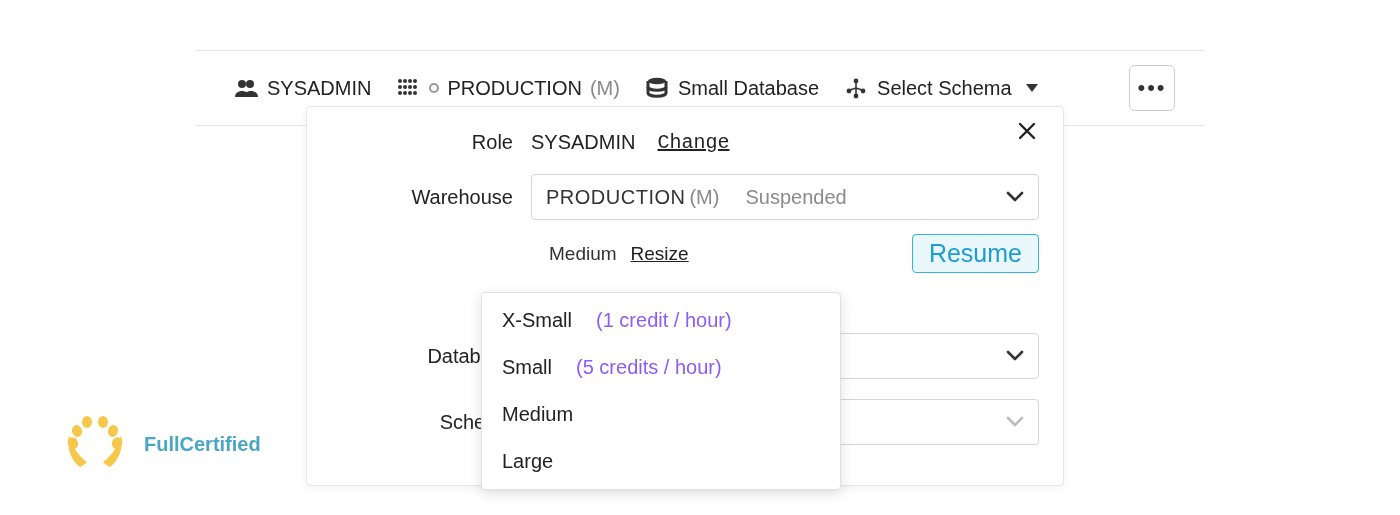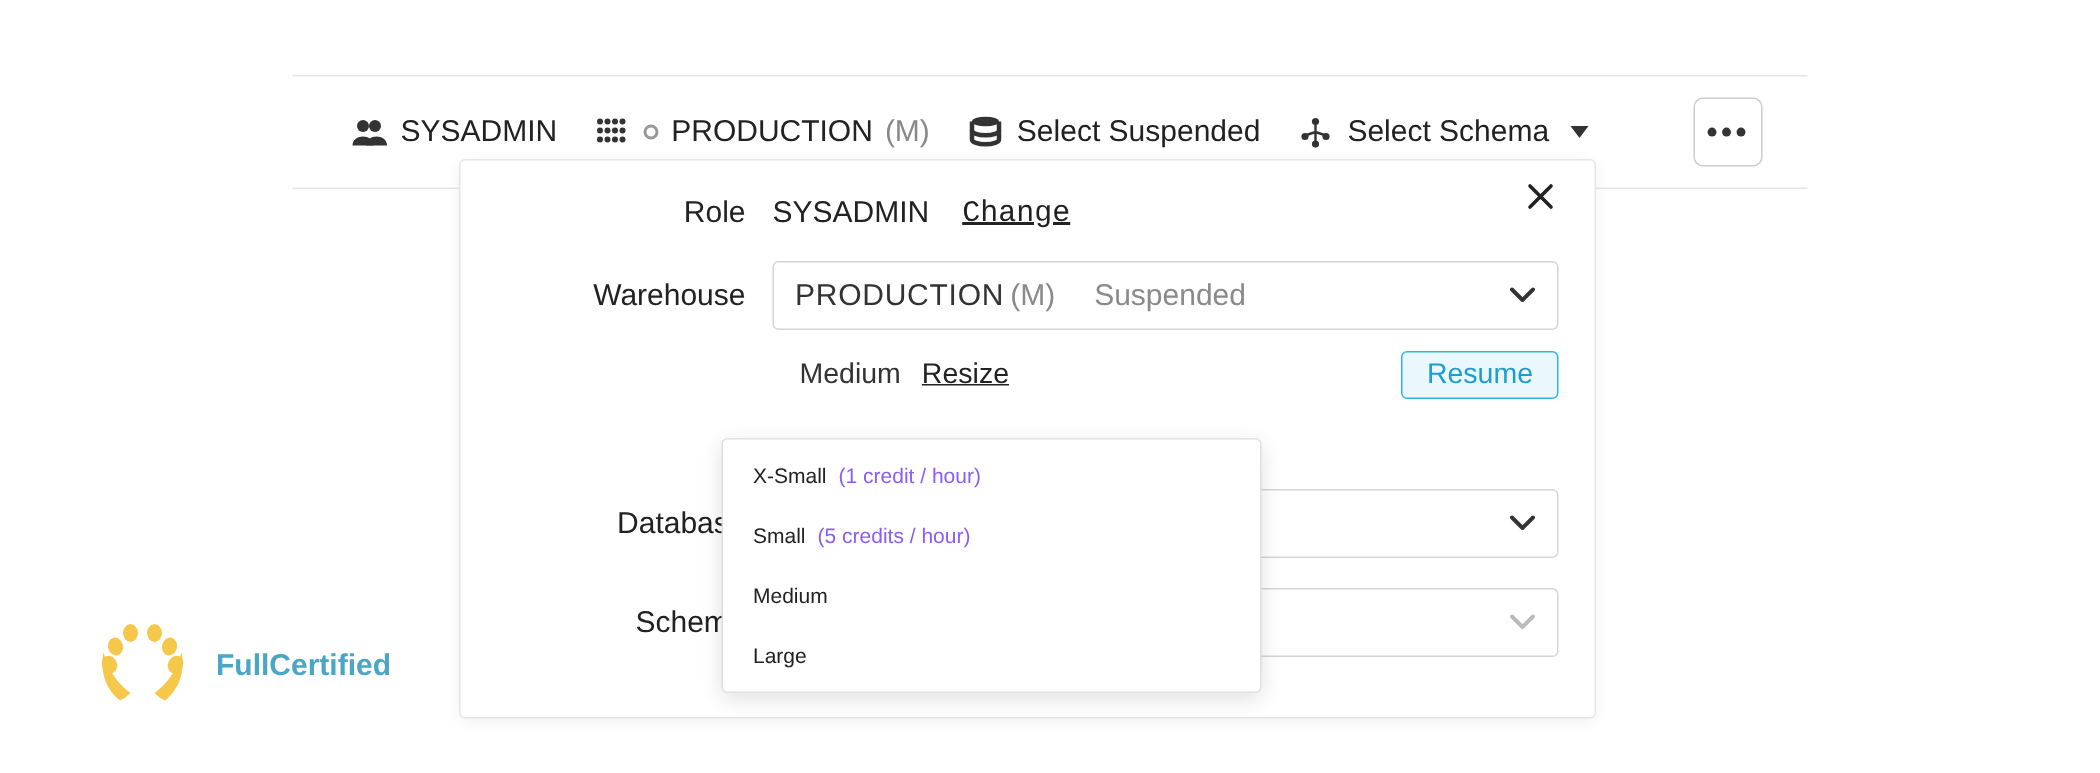--- a/index.html
+++ b/index.html
@@ -68,21 +68,21 @@
   
   .panel {
     position: absolute;
     top: 106px;
     left: 306px;
     width: 758px;
     background: #fff;
     border: 1px solid #e6e6e6;
     border-radius: 4px;
     box-shadow: 0 2px 10px rgba(0,0,0,0.06);
-    padding: 24px 24px 36px 8px;
+    padding: 24px 24px 36px 24px;
   }
   .panel-close {
     position:absolute;
     top:14px; right:22px;
     width:28px;height:28px;
     font-size:24px;
     line-height:24px;
     text-align:center;
     cursor:pointer;
     color:#222;
@@ -139,45 +139,45 @@
     margin-bottom: 24px;
     font-size:19px;
   }
   .resume-btn {
     margin-left:auto;
     border: 1px solid #2fb6e0;
     background: #eaf7fc;
     color: #1d9dd0;
     border-radius: 4px;
     padding: 4px 16px;
-    font-size: 19px;
+    font-size: 25px;
     cursor:pointer;
   }
   .spacer-row {
     height: 36px;
   }
   
   .dropdown {
     position:absolute;
     top: 292px;
     left: 481px;
     width: 360px;
     background:#fff;
     border:1px solid #e0e0e0;
     border-radius:4px;
     box-shadow: 0 4px 14px rgba(0,0,0,0.12);
     z-index: 20;
     padding: 4px 0;
   }
   .dd-item {
     padding: 12px 20px;
-    font-size: 14px;
-    cursor:pointer;
-    display:flex;
-    gap:8px;
+    font-size: 20px;
+    cursor:pointer;
+    display:flex;
+    gap:24px;
   }
   .dd-name { color:#222; }
   .dd-detail { color:#8b5cf6; }
   
   .brand {
     position:absolute;
     left: 60px;
     bottom: 36px;
     display:flex;
     align-items:center;
@@ -234,21 +234,21 @@
     </span>
 
     <span class="pill">
       <span class="icon-slot">
         <svg width="22" height="22" viewBox="0 0 22 22" fill="#333">
             <ellipse cx="11" cy="4" rx="9" ry="3.2"></ellipse>
             <path d="M2 4v6c0 1.8 4 3.2 9 3.2s9-1.4 9-3.2V4" fill="none" stroke="#333" stroke-width="3"></path>
             <path d="M2 10v6c0 1.8 4 3.2 9 3.2s9-1.4 9-3.2v-6" fill="none" stroke="#333" stroke-width="3"></path>
           </svg>
       </span>
-      <span class="label">Select Suspended</span>
+      <span class="label">Small Database</span>
     </span>
 
     <span class="pill">
       <span class="icon-slot">
         <svg width="22" height="22" viewBox="0 0 22 22" fill="#333">
             <circle cx="11" cy="4" r="2.4"></circle>
             <circle cx="4" cy="14" r="2.4"></circle>
             <circle cx="18" cy="14" r="2.4"></circle>
             <circle cx="11" cy="19" r="2.4"></circle>
             <path d="M11 6v5M11 11 5 13M11 11l6 2M11 11v6" stroke="#333" stroke-width="1.6" fill="none"></path>

